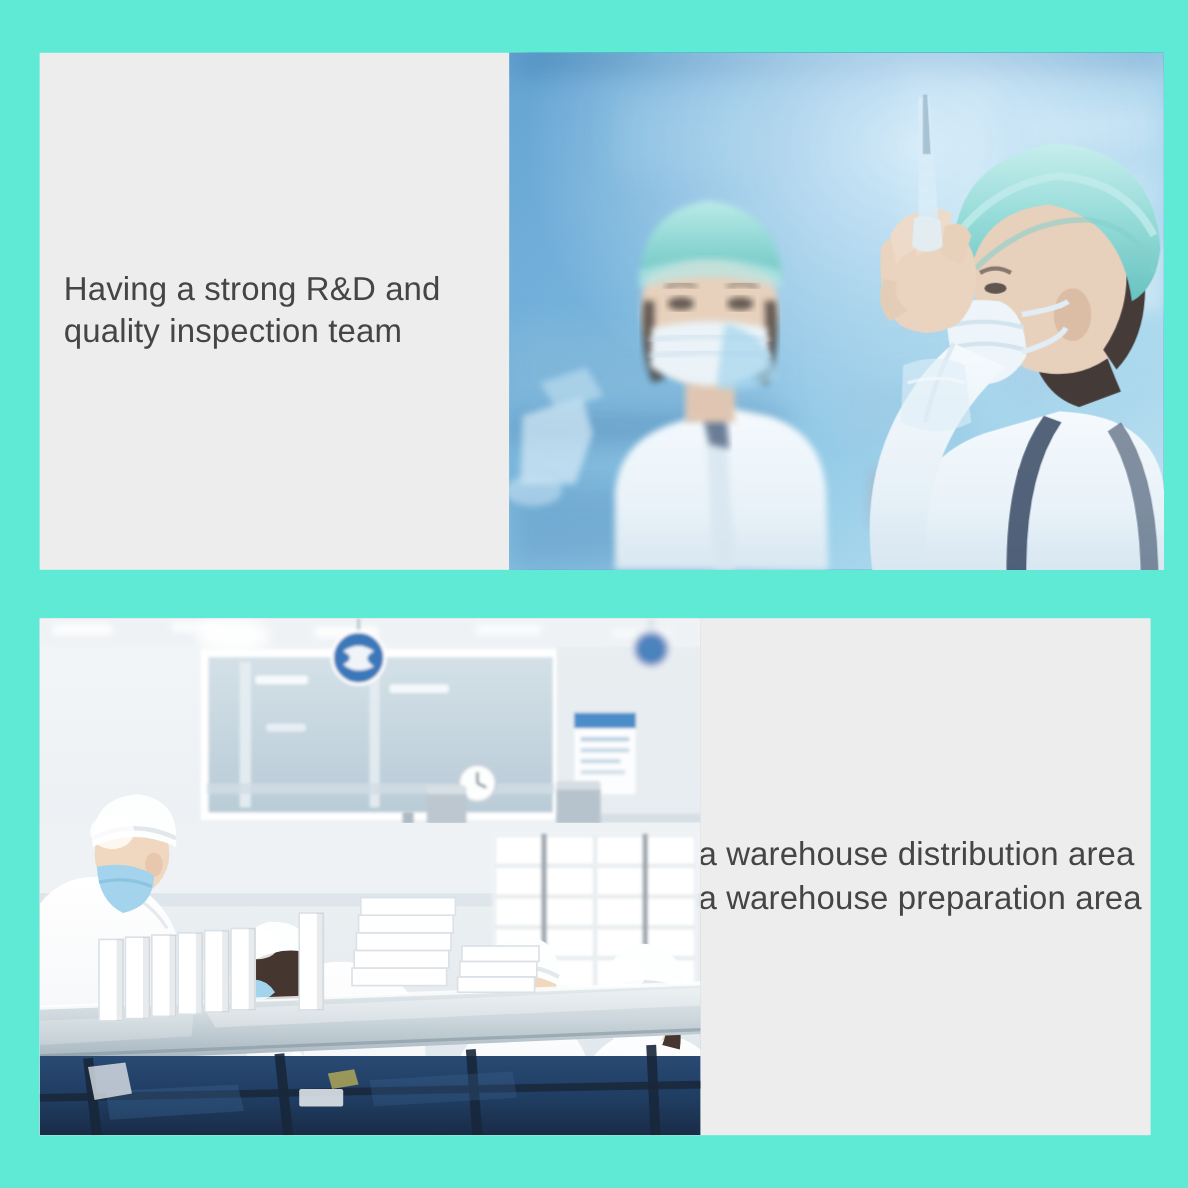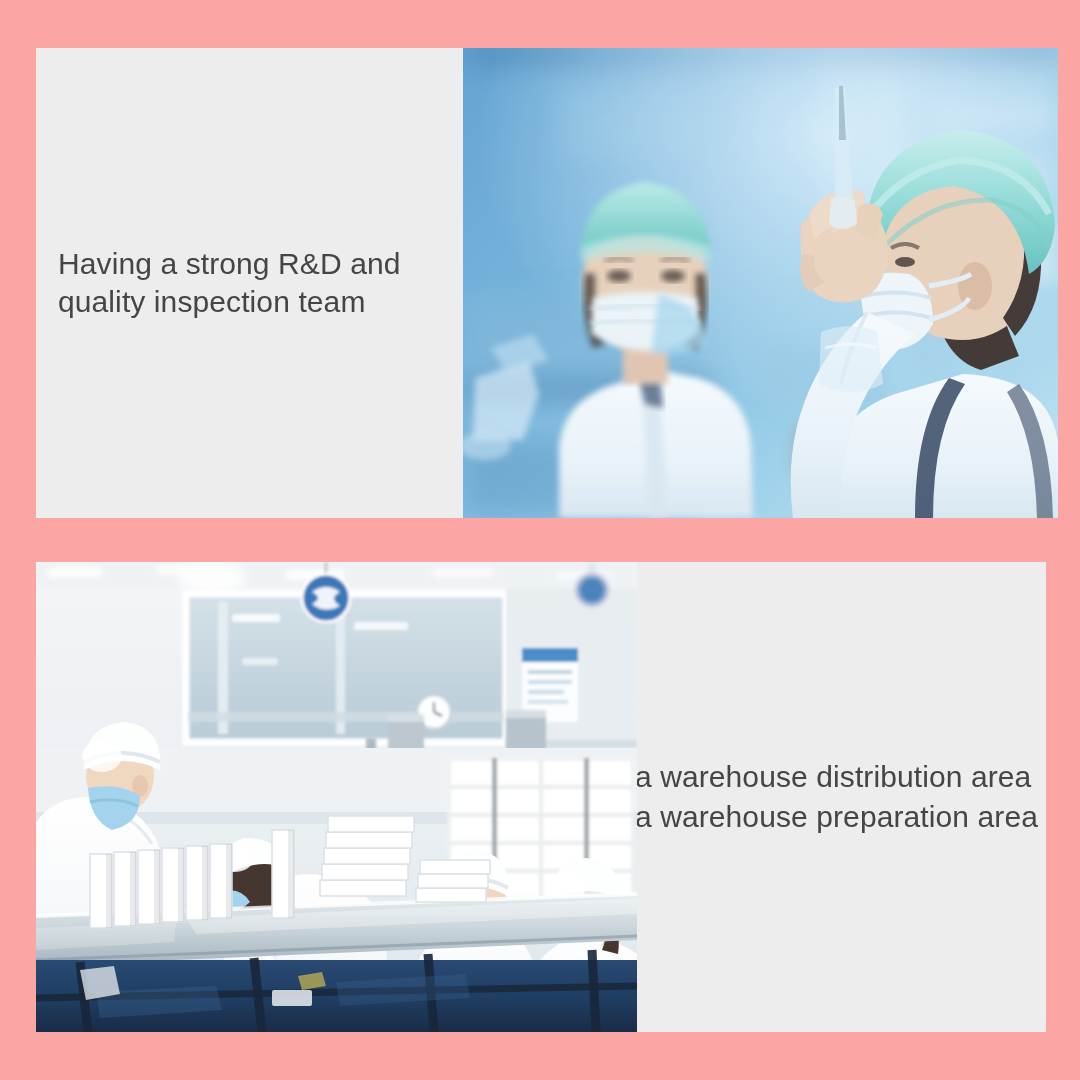--- a/index.html
+++ b/index.html
@@ -11,21 +11,21 @@
   body {
     width: 1080px;
     height: 1080px;
     font-family: "Liberation Sans", sans-serif;
     overflow: hidden;
     position: relative;
   }
   .page {
     position: absolute;
     inset: 0;
-    background: #fca5a5;
+    background: #5eead4;
   }
 
   
   .section-top {
     position: absolute;
     left: 36px;
     top: 48px;
     width: 1022px;
     height: 470px;
   }

